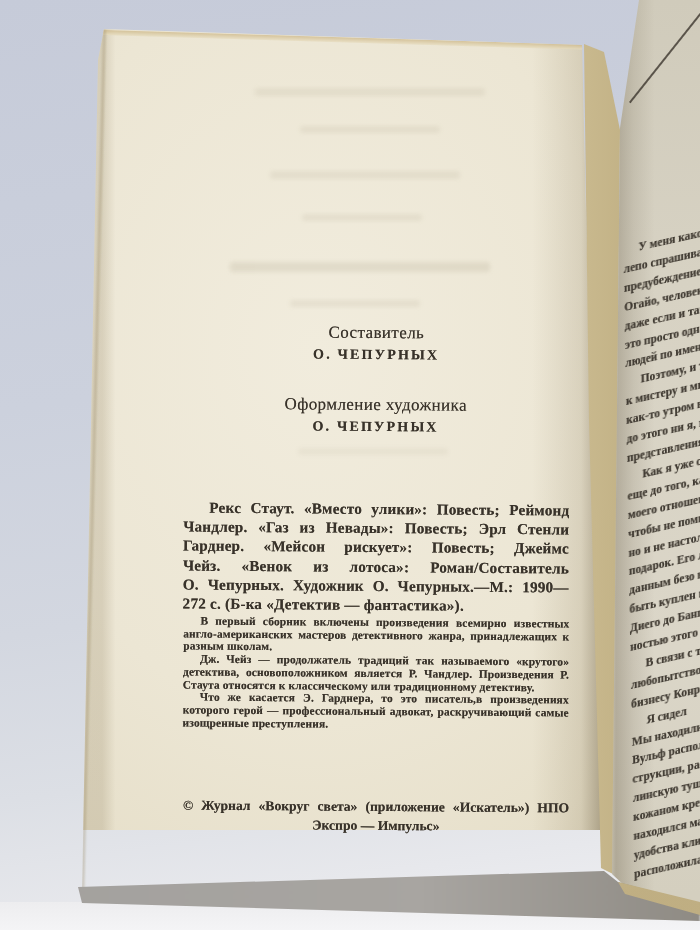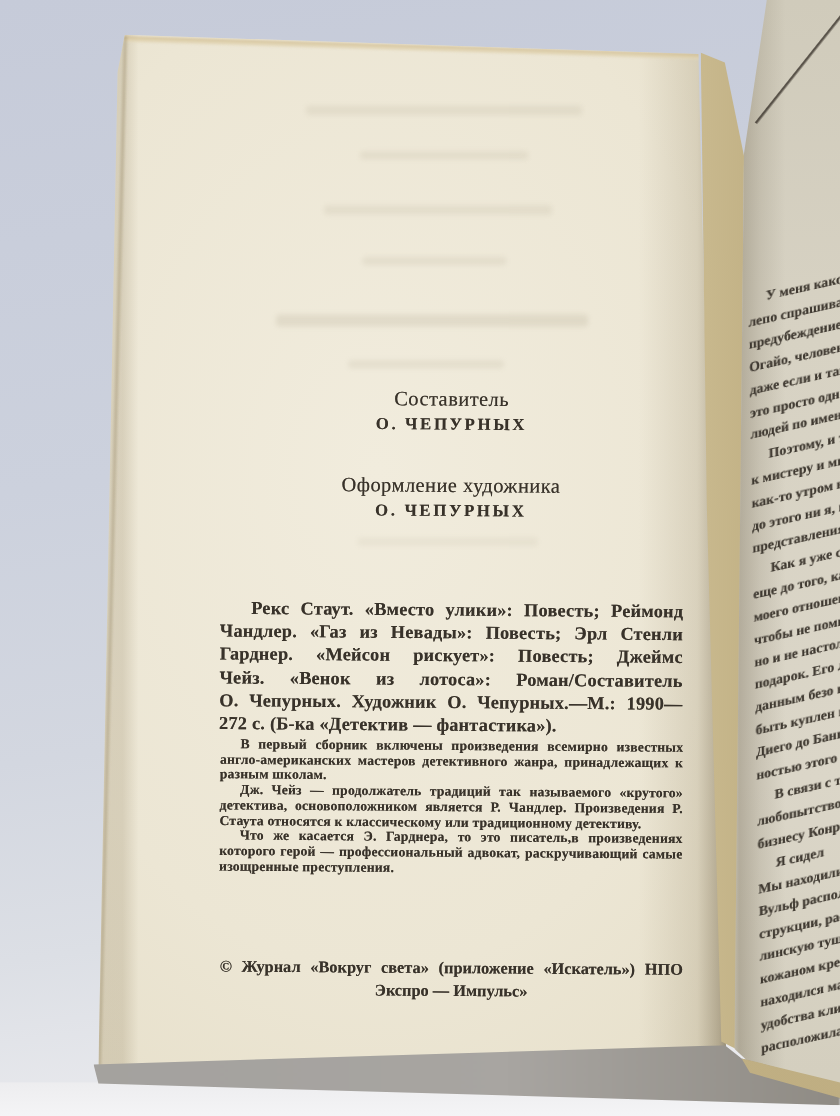--- a/index.html
+++ b/index.html
@@ -6,21 +6,21 @@
   .scene{
     position:relative;width:700px;height:930px;overflow:hidden;
     font-family:"Liberation Serif","DejaVu Serif",serif;
     background:linear-gradient(172deg,#c6cbd9 0%,#ccd1dd 40%,#d3d7e0 62%,#dcdfe5 78%,#e7e8ec 90%,#f0f0f3 100%);
   }
   .abs{position:absolute;}
   
   .table-surface{left:0;top:902px;width:700px;height:28px;background:linear-gradient(#ededef,#f4f4f6);}
   
   .page-left{
-    left:0;top:0;width:700px;height:930px;
+    left:0;top:0;width:700px;height:830px;
     clip-path:polygon(104px 29px,582px 45px,591px 420px,605px 872px,82px 890px,98px 60px);
     background:
       linear-gradient(to right,transparent 76%,rgba(115,98,62,.16) 83%,rgba(92,76,44,.38) 85.6%,rgba(60,48,25,.45) 86.4%),
       linear-gradient(to right,rgba(140,124,90,.22) 14.6%,rgba(140,124,90,0) 16.5%),
       radial-gradient(ellipse at 45% 42%,#f1ecdd 0%,#ece6d4 55%,#e7e0cb 82%,#dfd7bf 100%);
   }
   .top-rim{left:103px;top:30px;width:482px;height:5px;background:linear-gradient(#cdb788,#e7ddc0);
     transform:rotate(1.75deg);transform-origin:0 0;opacity:.75;filter:blur(.7px);}
   .left-rim{left:103px;top:30px;width:3px;height:860px;background:rgba(150,135,98,.35);
     transform:rotate(1.45deg);transform-origin:0 0;filter:blur(.8px);}

